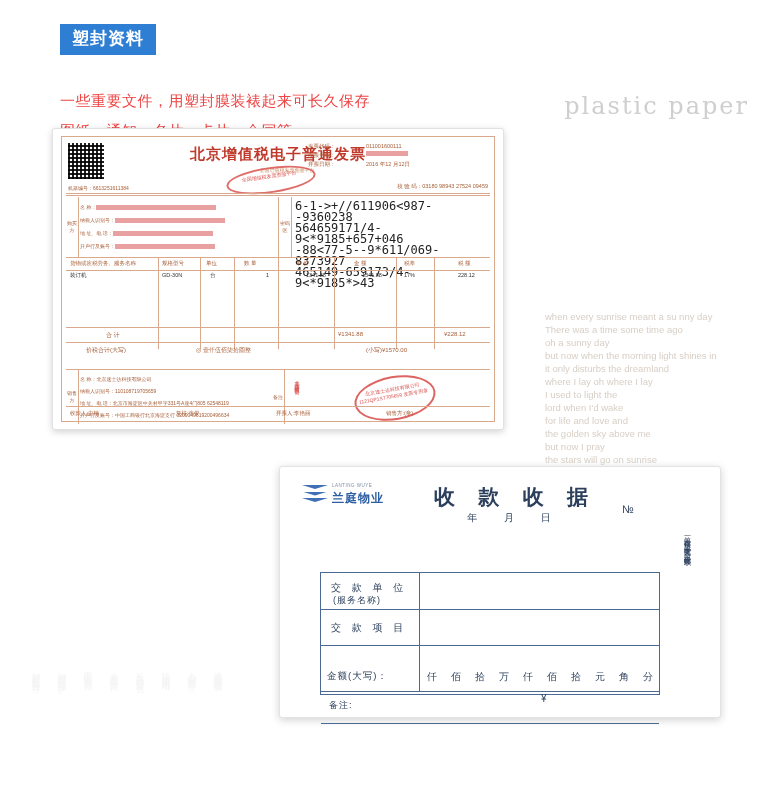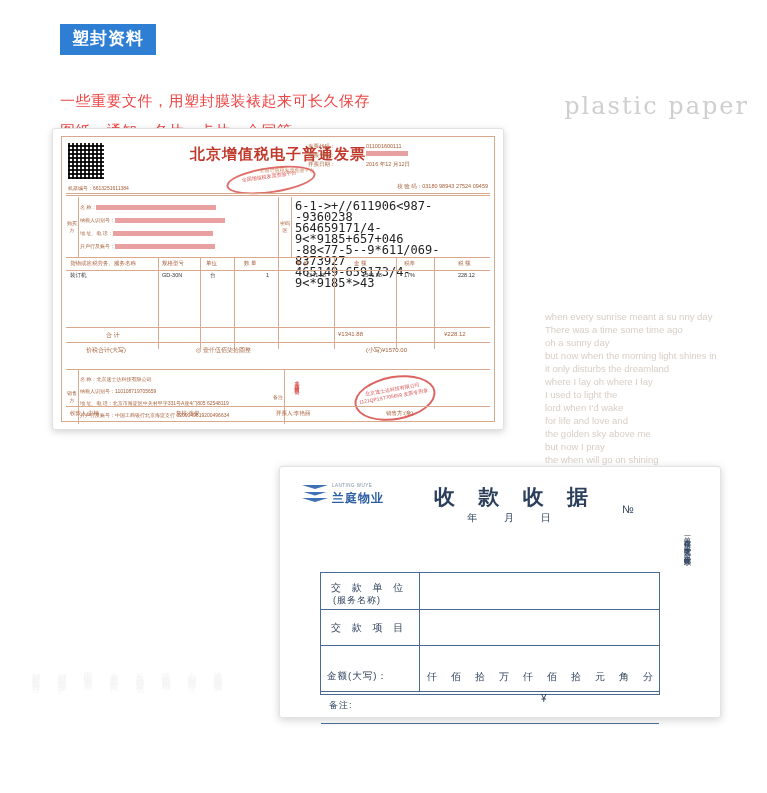--- a/index.html
+++ b/index.html
@@ -259,21 +259,21 @@
     <div>There was a time some time ago</div>
     <div>oh a sunny day</div>
     <div>but now when the morning light shines in</div>
     <div>it only disturbs the dreamland</div>
     <div>where I lay oh where I lay</div>
     <div>I used to light the</div>
     <div>lord when I'd wake</div>
     <div>for life and love and</div>
     <div>the golden sky above me</div>
     <div>but now I pray</div>
-    <div>the when  will go on shining</div>
+    <div>the stars  will go on sunrise</div>
     <div>you see in my dreams you love me</div>
   </div>
 
   <div class="wm">
     <span>塑封机资料保存</span>
     <span>塑封膜照片保护</span>
     <span>图纸通知名片</span>
     <span>卡片合同文件</span>
     <span>长久保存不褪色</span>
     <span>防水防潮耐用</span>

